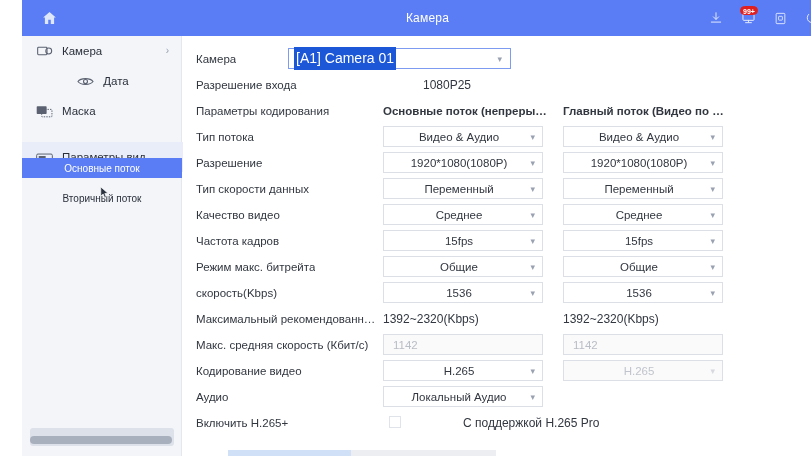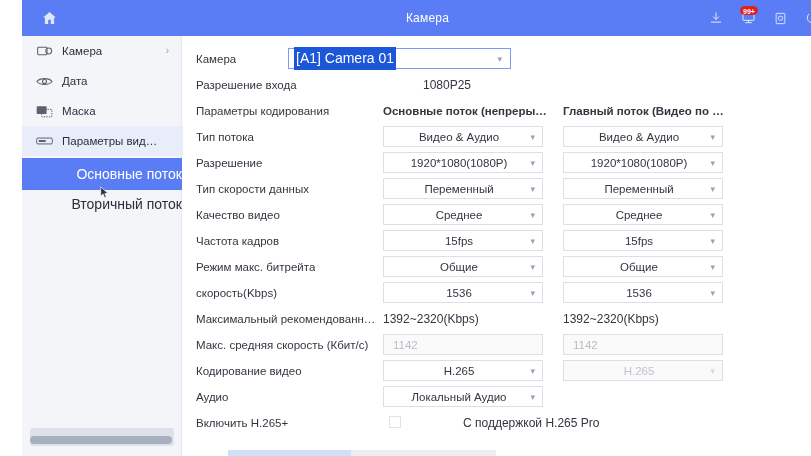--- a/index.html
+++ b/index.html
@@ -66,22 +66,22 @@
   }
   .side-item.highlight { background: #e9edfa; }
   .side-icon { width: 17px; height: 14px; display:flex; align-items:center; justify-content:center; }
   .side-label { white-space: nowrap; }
   .side-chev {
     position: absolute; right: 13px; top: 50%;
     transform: translateY(-50%);
     color: #9aa1b0; font-size: 10px; line-height: 1;
   }
   .sub-item {
-    height: 32px; display: flex; align-items: center; justify-content: flex-end;
-    font-size: 14px; color: #2a2f3a;
+    height: 20px; display: flex; align-items: center; justify-content: center;
+    font-size: 10px; color: #2a2f3a;
   }
   .sub-item.active { background: #5a7df5; color: #ffffff; }
   .side-cursor {
     position: absolute; left: 78px; top: 150px;
     width: 9px; height: 13px;
     pointer-events: none;
   }
   .side-scrollbar {
     position: absolute; left: 8px; bottom: 10px;
     width: 144px; height: 18px;
@@ -226,41 +226,41 @@
       <span class="side-icon">
         <svg width="16" height="12" viewBox="0 0 24 18">
           <rect x="1" y="3.5" width="14" height="11" rx="1.3" fill="none" stroke="#5b6170" stroke-width="1.6"></rect>
           <circle cx="17.6" cy="9" r="4.4" fill="none" stroke="#5b6170" stroke-width="1.6"></circle>
         </svg>
       </span>
       <span class="side-label">Камера</span>
       <span class="side-chev">›</span>
     </div>
 
-    <div class="side-item" style="top:30px;position:absolute;width:148px;">
+    <div class="side-item" style="top:30px;position:absolute;width:148px;justify-content:center;">
       <span class="side-icon">
         <svg width="17" height="11" viewBox="0 0 24 14">
           <path d="M1.4 7 C5 1.6 19 1.6 22.6 7 C19 12.4 5 12.4 1.4 7 Z" fill="none" stroke="#5b6170" stroke-width="1.6"></path>
           <circle cx="12" cy="7" r="2.8" fill="none" stroke="#5b6170" stroke-width="1.6"></circle>
         </svg>
       </span>
       <span class="side-label">Дата</span>
     </div>
 
     <div class="side-item" style="top:60px;position:absolute;width:160px;">
       <span class="side-icon">
         <svg width="17" height="13" viewBox="0 0 24 18">
           <rect x="1" y="1.5" width="14" height="11" rx="1" fill="#5b6170"></rect>
           <rect x="8" y="6" width="14.5" height="10.5" rx="1" fill="none" stroke="#5b6170" stroke-width="1.4" stroke-dasharray="2 1.6"></rect>
         </svg>
       </span>
       <span class="side-label">Маска</span>
     </div>
 
-    <div class="side-item highlight" style="top:90px;position:absolute;width:192px;">
+    <div class="side-item highlight" style="top:106px;position:absolute;width:192px;">
       <span class="side-icon">
         <svg width="18" height="10" viewBox="0 0 26 12">
           <rect x="1" y="1.5" width="24" height="9" rx="2" fill="none" stroke="#5b6170" stroke-width="1.5"></rect>
           <rect x="4" y="4.5" width="11" height="3" rx="1" fill="#5b6170"></rect>
         </svg>
       </span>
       <span class="side-label">Параметры вид…</span>
       <span class="side-chev">⌄</span>
     </div>
 

